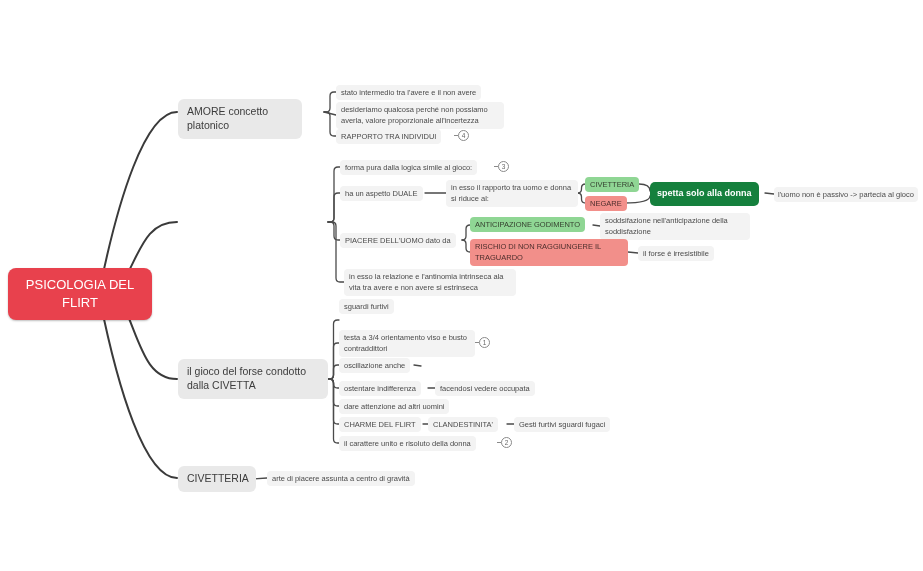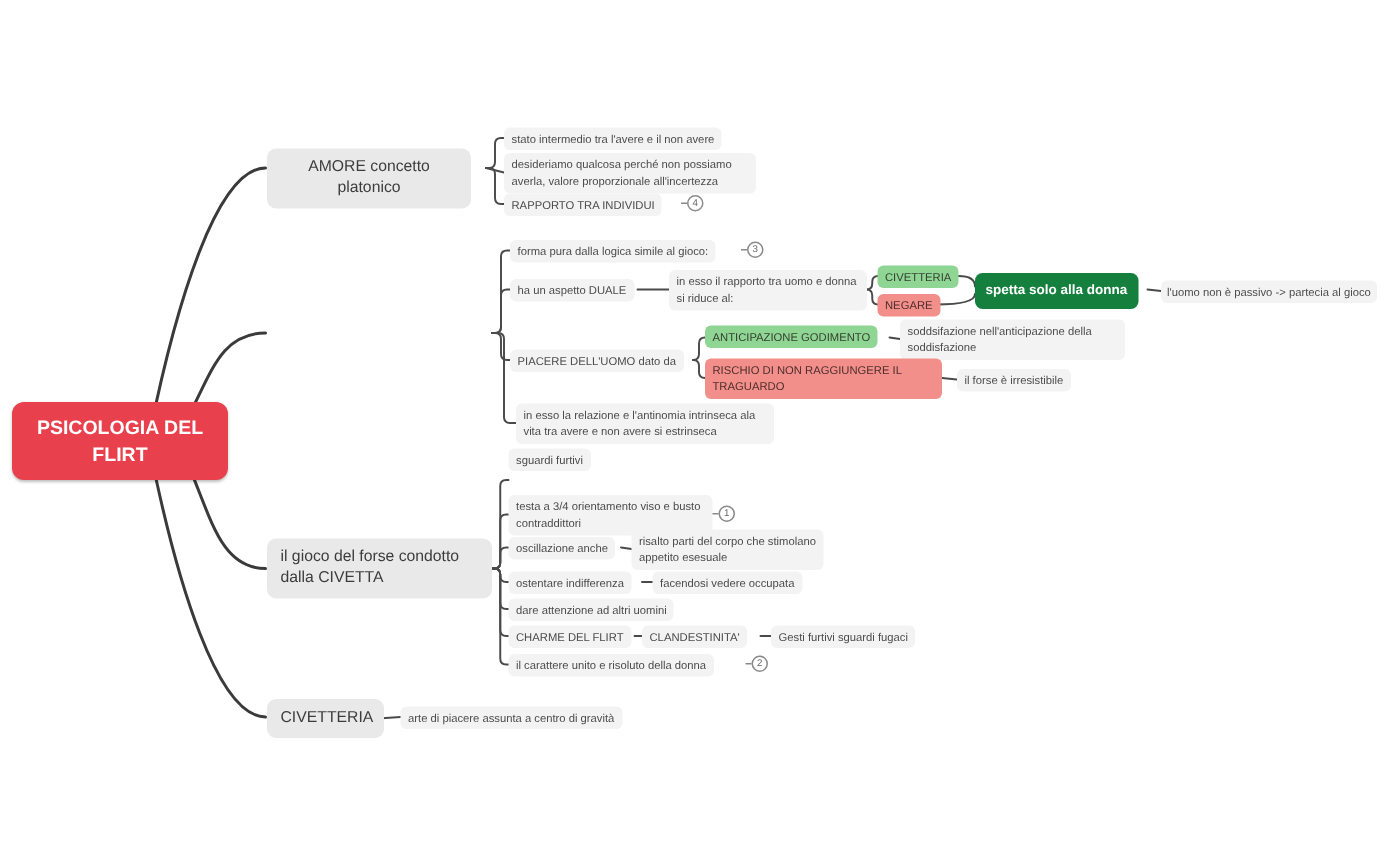--- a/index.html
+++ b/index.html
@@ -4,21 +4,21 @@
 <style>
   *{margin:0;padding:0;box-sizing:border-box}
   body{font-family:"Liberation Sans",sans-serif;background:#fff}
   .canvas{position:relative;width:923px;height:571px;background:#ffffff;overflow:hidden}
   svg.links{position:absolute;left:0;top:0;width:923px;height:571px}
   .node{position:absolute;border-radius:4px;padding:2px 5px;background:#f3f3f3;
         color:#4b4b4b;font-size:7.5px;line-height:1.5;white-space:nowrap}
   .wrap{white-space:normal}
   .branch{background:#e9e9e9;color:#3c3c3c;font-size:10.5px;padding:6px 9px;
           border-radius:6px;line-height:1.32;white-space:normal}
-  .root{background:#e8414d;color:#fff;font-weight:700;font-size:13px;text-align:center;
+  .root{background:#e8414d;color:#fff;font-weight:400;font-size:13px;text-align:center;
         display:flex;align-items:center;justify-content:center;border-radius:8px;
         line-height:1.35;white-space:normal;box-shadow:0 1px 2px rgba(0,0,0,.25)}
   .green{background:#8fd694;color:#35402f}
   .pink{background:#f28f8a;color:#4d2e2c}
   .blue{background:#15803d;color:#fff;font-weight:700;font-size:9px;padding:5px 7px;
         border-radius:5px}
   .badge{position:absolute;width:11px;height:11px;border:1px solid #8a8a8a;border-radius:50%;
          background:#fff;font-size:6.5px;line-height:9px;text-align:center;color:#666;cursor:pointer}
   .badge::before{content:"";position:absolute;left:-5px;top:4px;width:4px;height:1px;background:#8a8a8a}
 </style>
@@ -57,21 +57,21 @@
       <path d="M328 379 L329.5 379 Q333.5 379 333.5 383 L333.5 439 Q333.5 443 337.5 443 L339 443" fill="none" stroke="#4a4a4a" stroke-width="1.3" stroke-linecap="round"></path>
       <path d="M414 365 L421 366" fill="none" stroke="#4a4a4a" stroke-width="1.3" stroke-linecap="round"></path>
       <path d="M428 388 L435 388" fill="none" stroke="#4a4a4a" stroke-width="1.3" stroke-linecap="round"></path>
       <path d="M423 424 L428 424" fill="none" stroke="#4a4a4a" stroke-width="1.3" stroke-linecap="round"></path>
       <path d="M507 424 L514 424" fill="none" stroke="#4a4a4a" stroke-width="1.3" stroke-linecap="round"></path>
       <path d="M252 479 L267 478" fill="none" stroke="#4a4a4a" stroke-width="1.3" stroke-linecap="round"></path>
     </svg>
 
   <div class="node root" style="left:8px;top:268px;width:144px;height:52px">PSICOLOGIA DEL FLIRT</div>
 
-  <div class="node branch" style="left:178px;top:99px;width:136px;text-align:center">AMORE concetto platonico</div>
+  <div class="node branch" style="left:178px;top:99px;width:124px;">AMORE concetto platonico</div>
   <div class="node" style="left:336px;top:85px">stato intermedio tra l'avere e il non avere</div>
   <div class="node wrap" style="left:336px;top:102px;width:168px">desideriamo qualcosa perché non possiamo averla, valore proporzionale all'incertezza</div>
   <div class="node" style="left:336px;top:129px">RAPPORTO TRA INDIVIDUI</div>
   <div class="badge" style="left:458px;top:130px">4</div>
 
   <div class="node" style="left:340px;top:160px">forma pura dalla logica simile al gioco:</div>
   <div class="badge" style="left:498px;top:161px">3</div>
   <div class="node" style="left:340px;top:186px">ha un aspetto DUALE</div>
   <div class="node wrap" style="left:446px;top:180px;width:132px">in esso il rapporto tra uomo e donna si riduce al:</div>
   <div class="node green" style="left:585px;top:177px">CIVETTERIA</div>
@@ -83,21 +83,20 @@
   <div class="node wrap" style="left:600px;top:213px;width:150px">soddsifazione nell'anticipazione della soddisfazione</div>
   <div class="node pink wrap" style="left:470px;top:239px;width:158px">RISCHIO DI NON RAGGIUNGERE IL TRAGUARDO</div>
   <div class="node" style="left:638px;top:246px">il forse è irresistibile</div>
   <div class="node wrap" style="left:344px;top:269px;width:172px">in esso la relazione e l'antinomia intrinseca ala vita tra avere e non avere si estrinseca</div>
 
   <div class="node branch" style="left:178px;top:359px;width:150px">il gioco del forse condotto dalla CIVETTA</div>
   <div class="node" style="left:339px;top:299px">sguardi furtivi</div>
   <div class="node wrap" style="left:339px;top:330px;width:136px">testa a 3/4 orientamento viso e busto contraddittori</div>
   <div class="badge" style="left:479px;top:337px">1</div>
   <div class="node" style="left:339px;top:358px">oscillazione anche</div>
-  <div class="node wrap" style="left:421px;top:353px;width:128px">risalto parti del corpo che stimolano appetito esesuale</div>
   <div class="node" style="left:339px;top:381px">ostentare indifferenza</div>
   <div class="node" style="left:435px;top:381px">facendosi vedere occupata</div>
   <div class="node" style="left:339px;top:399px">dare attenzione ad altri uomini</div>
   <div class="node" style="left:339px;top:417px">CHARME DEL FLIRT</div>
   <div class="node" style="left:428px;top:417px">CLANDESTINITA'</div>
   <div class="node" style="left:514px;top:417px">Gesti furtivi sguardi fugaci</div>
   <div class="node" style="left:339px;top:436px">il carattere unito e risoluto della donna</div>
   <div class="badge" style="left:501px;top:437px">2</div>
 
   <div class="node branch" style="left:178px;top:466px;width:78px;text-align:left">CIVETTERIA</div>

